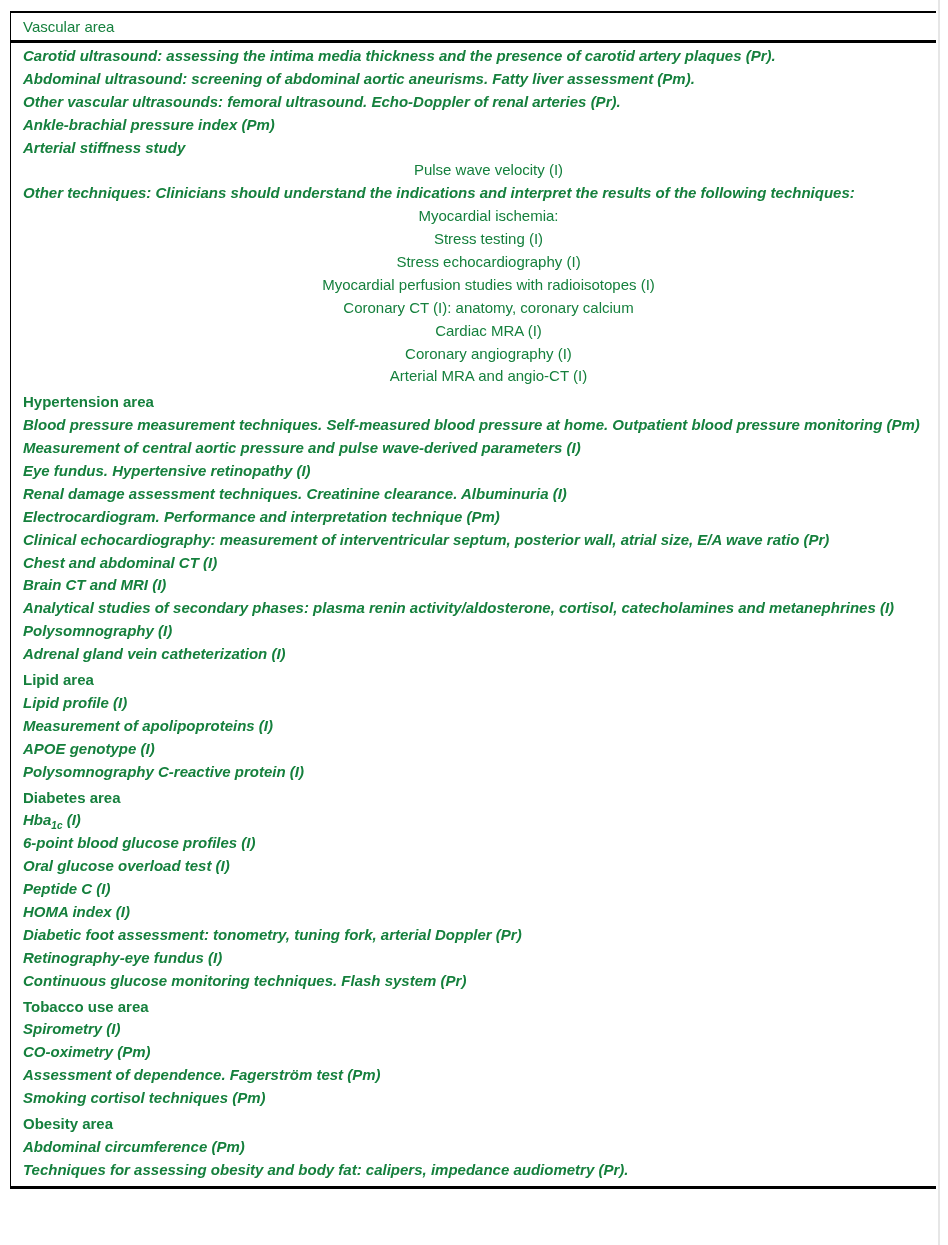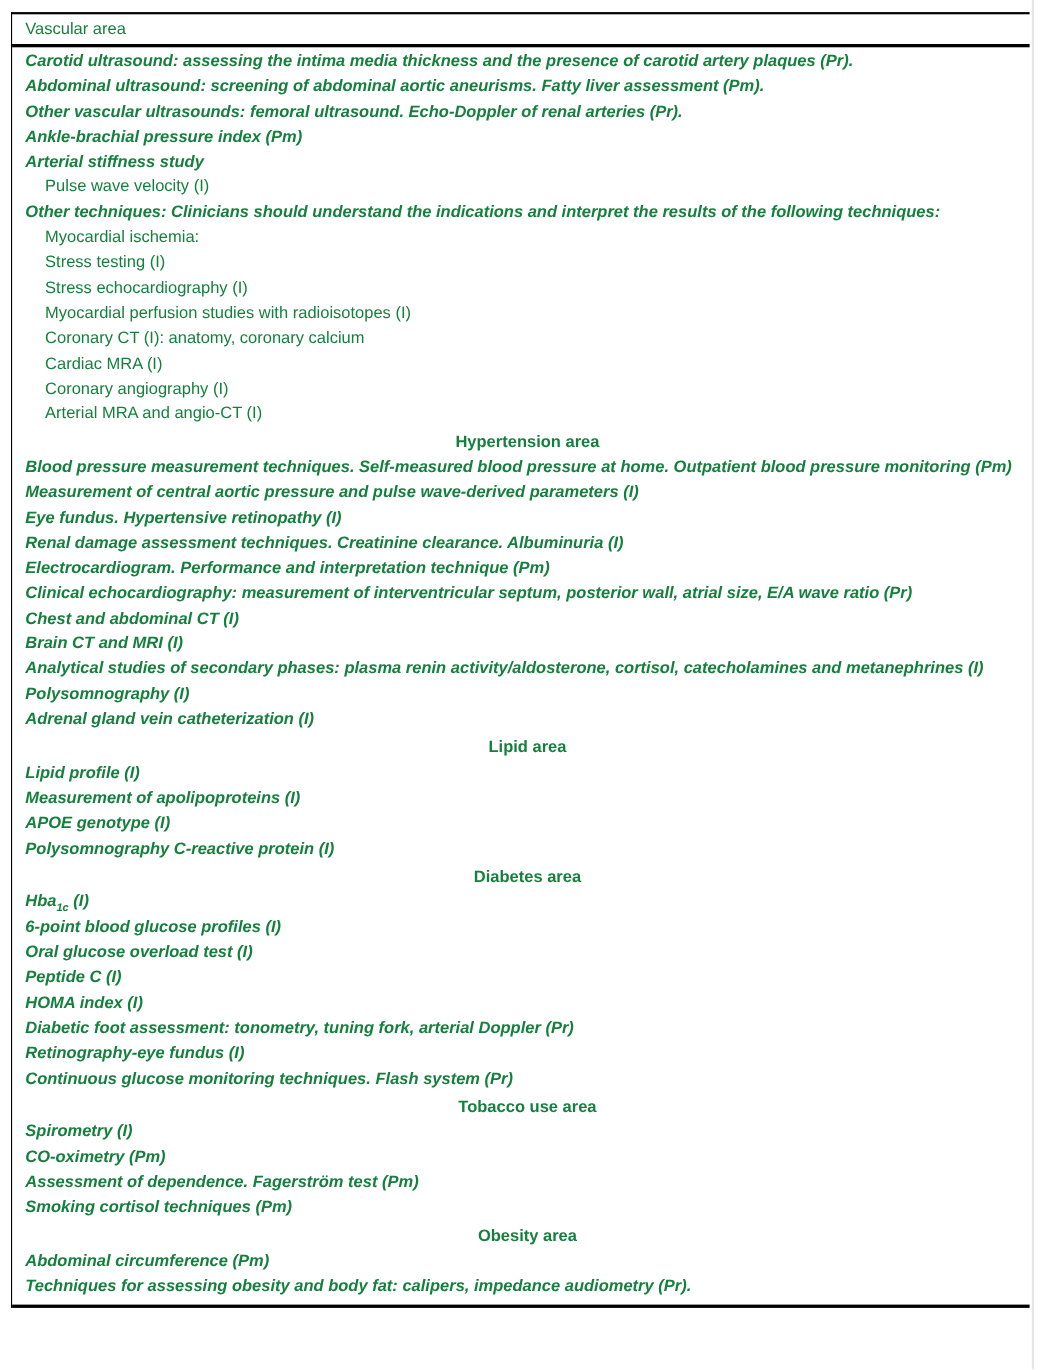--- a/index.html
+++ b/index.html
@@ -57,27 +57,27 @@
     white-space: nowrap;
     box-sizing: border-box;
   }
   .row.item {
     font-style: italic;
     font-weight: bold;
   }
   .row.sub {
     font-style: normal;
     padding-left: 30px;
+    text-align: center;
   }
   .row.section {
     font-style: normal;
     font-weight: 700;
     padding-top: 3px;
     height: 25.9px;
-    text-align: center;
   }
   .row sub {
     font-size: 10px;
     line-height: 0;
   }
 </style>
 </head>
 <body>
 
 <div class="page">

